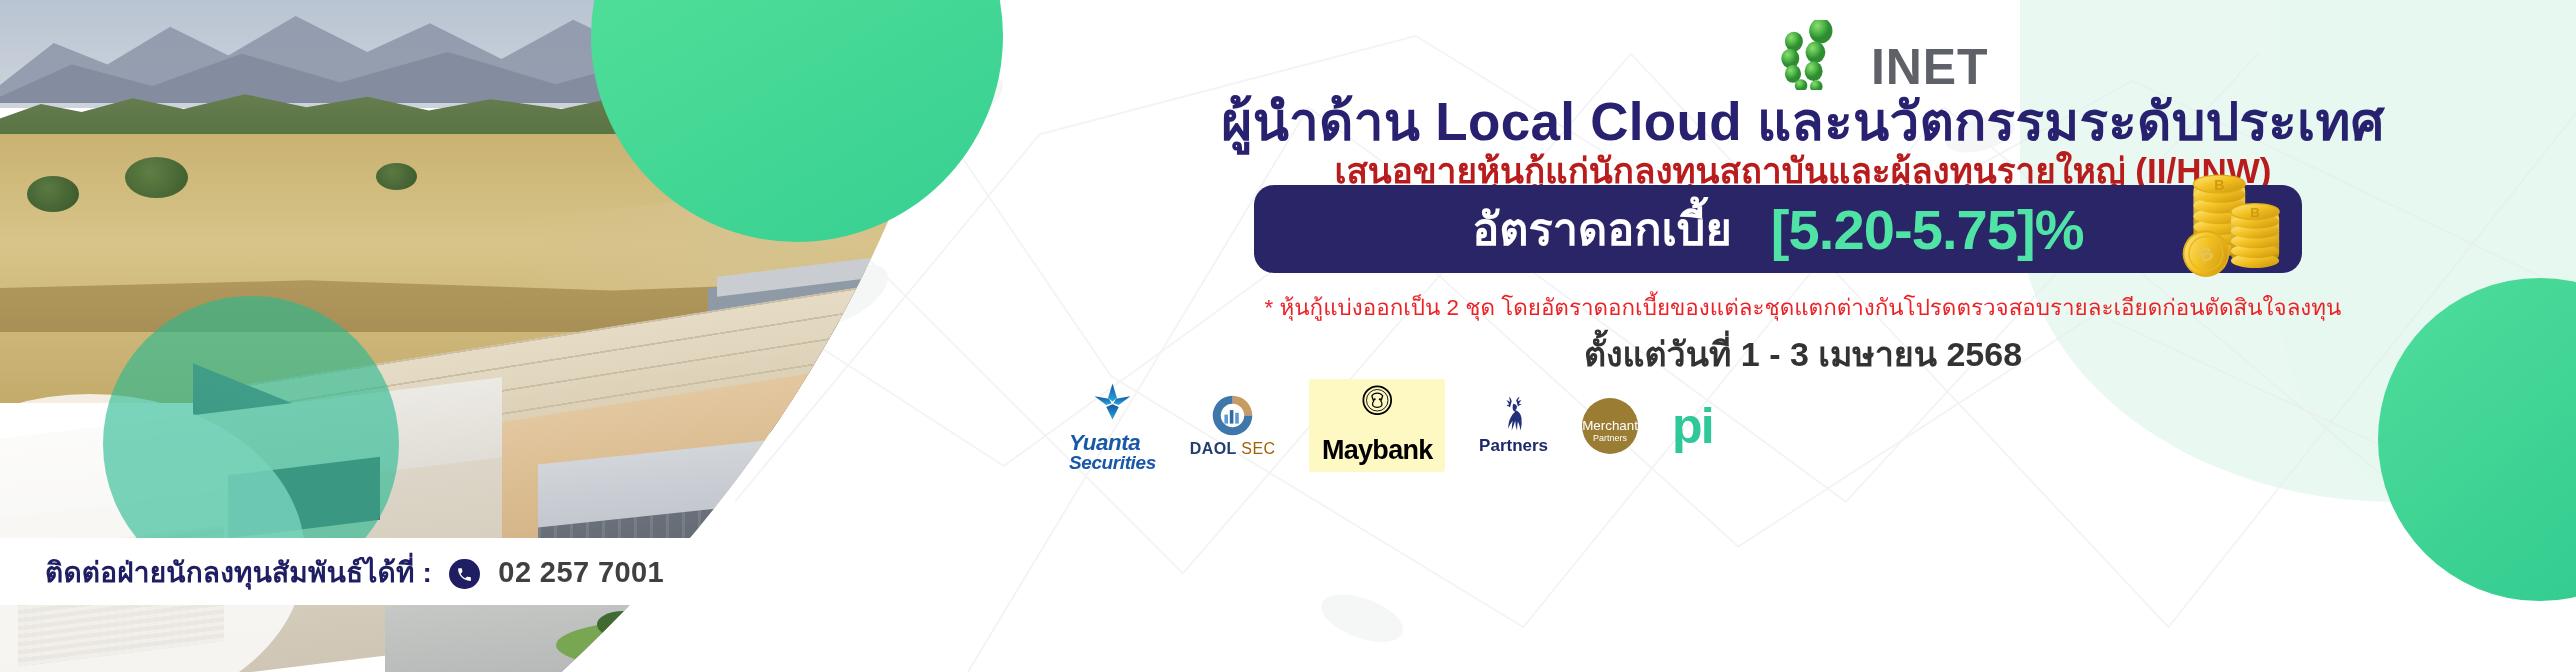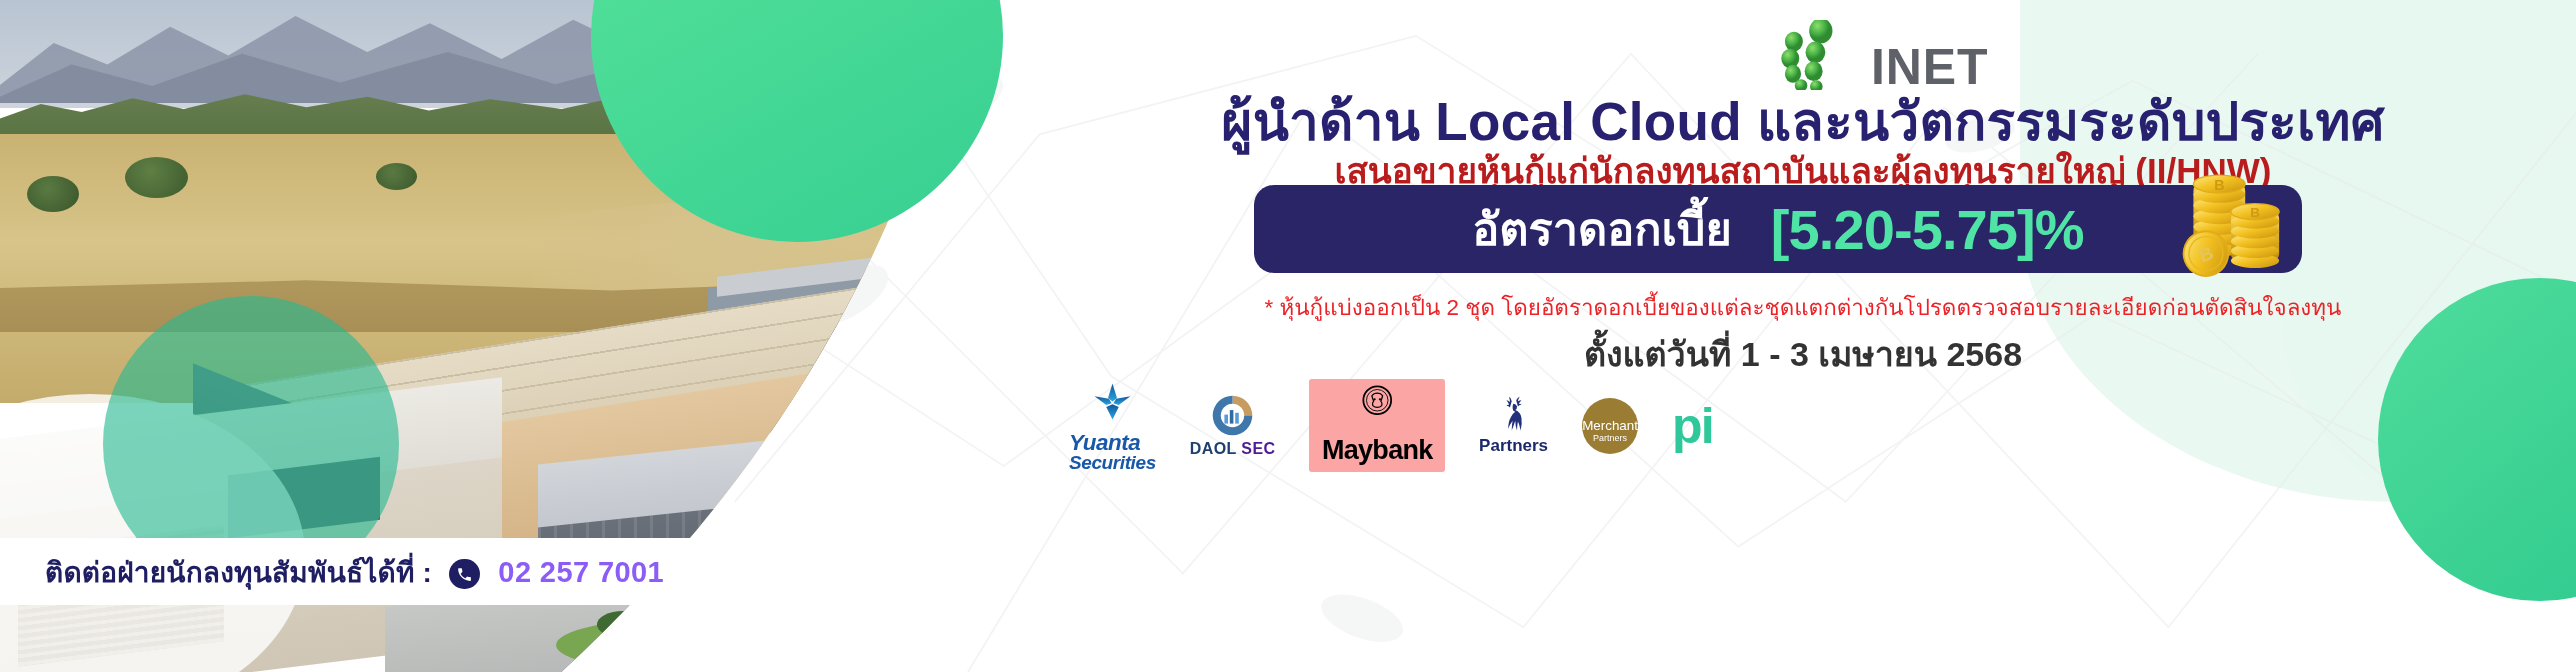--- a/index.html
+++ b/index.html
@@ -105,21 +105,21 @@
   }
   .contact-text{
     font-size:28px;font-weight:bold;color:#1f1e63;white-space:nowrap;
     margin-left:45px;letter-spacing:0.2px;
   }
   .phone-chip{
     display:inline-flex;align-items:center;justify-content:center;
     width:30.5px;height:30.5px;border-radius:50%;background:#1f1e63;margin:0 10.8px 0 9px;
     vertical-align:middle;
   }
-  .phone-num{font-size:29px;font-weight:bold;color:#8b5cf6;letter-spacing:0.4px;}
+  .phone-num{font-size:29px;font-weight:bold;color:#404040;letter-spacing:0.4px;}
 
   
   .circ-green-top{
     position:absolute;left:591px;top:-170px;width:412px;height:412px;border-radius:50%;
     background:linear-gradient(150deg,#57e39a,#36cf92);z-index:4;
   }
   .circ-teal-mid{
     position:absolute;left:103px;top:296px;width:296px;height:296px;border-radius:50%;
     background:rgba(39,186,146,.62);z-index:5;
   }
@@ -188,24 +188,24 @@
 
   
   .yuanta{display:flex;align-items:center;gap:10.8px;}
   .yuanta-txt{display:flex;flex-direction:column;line-height:.92;}
   .yuanta-txt span{color:#1858a8;font-style:italic;font-weight:bold;font-size:22.4px;letter-spacing:-0.4px;}
   .yuanta-txt span.l2{font-size:19px;text-align:center;}
 
   
   .daol{display:flex;flex-direction:column;align-items:center;}
   .daol-txt{font-size:16px;font-weight:bold;color:#1f3f6e;letter-spacing:0.4px;margin-top:2.7px;}
-  .daol-txt i{color:#4c1d95;font-style:normal;font-weight:bold;}
-
-  
-  .maybank{background:#fca5a5;border-radius:2.7px;padding:5.4px 12.5px;display:flex;align-items:center;gap:20px;}
+  .daol-txt i{color:#a16207;font-style:normal;font-weight:normal;}
+
+  
+  .maybank{background:#fef9c3;border-radius:2.7px;padding:5.4px 12.5px;display:flex;align-items:center;gap:20px;}
   .maybank-txt{font-size:27px;font-weight:bold;color:#000;letter-spacing:-0.7px;}
 
   
   .bluebell{display:flex;flex-direction:column;align-items:center;}
   .bluebell-txt{font-size:17px;font-weight:bold;color:#1b2a6b;margin-top:1.8px;}
 
   
   .merchant{width:56px;height:56px;border-radius:50%;background:#9a7c32;
     display:flex;flex-direction:column;align-items:center;justify-content:center;color:#fff;}
   .merchant b{font-size:13.4px;font-weight:normal;line-height:1;margin-top:12px;}

